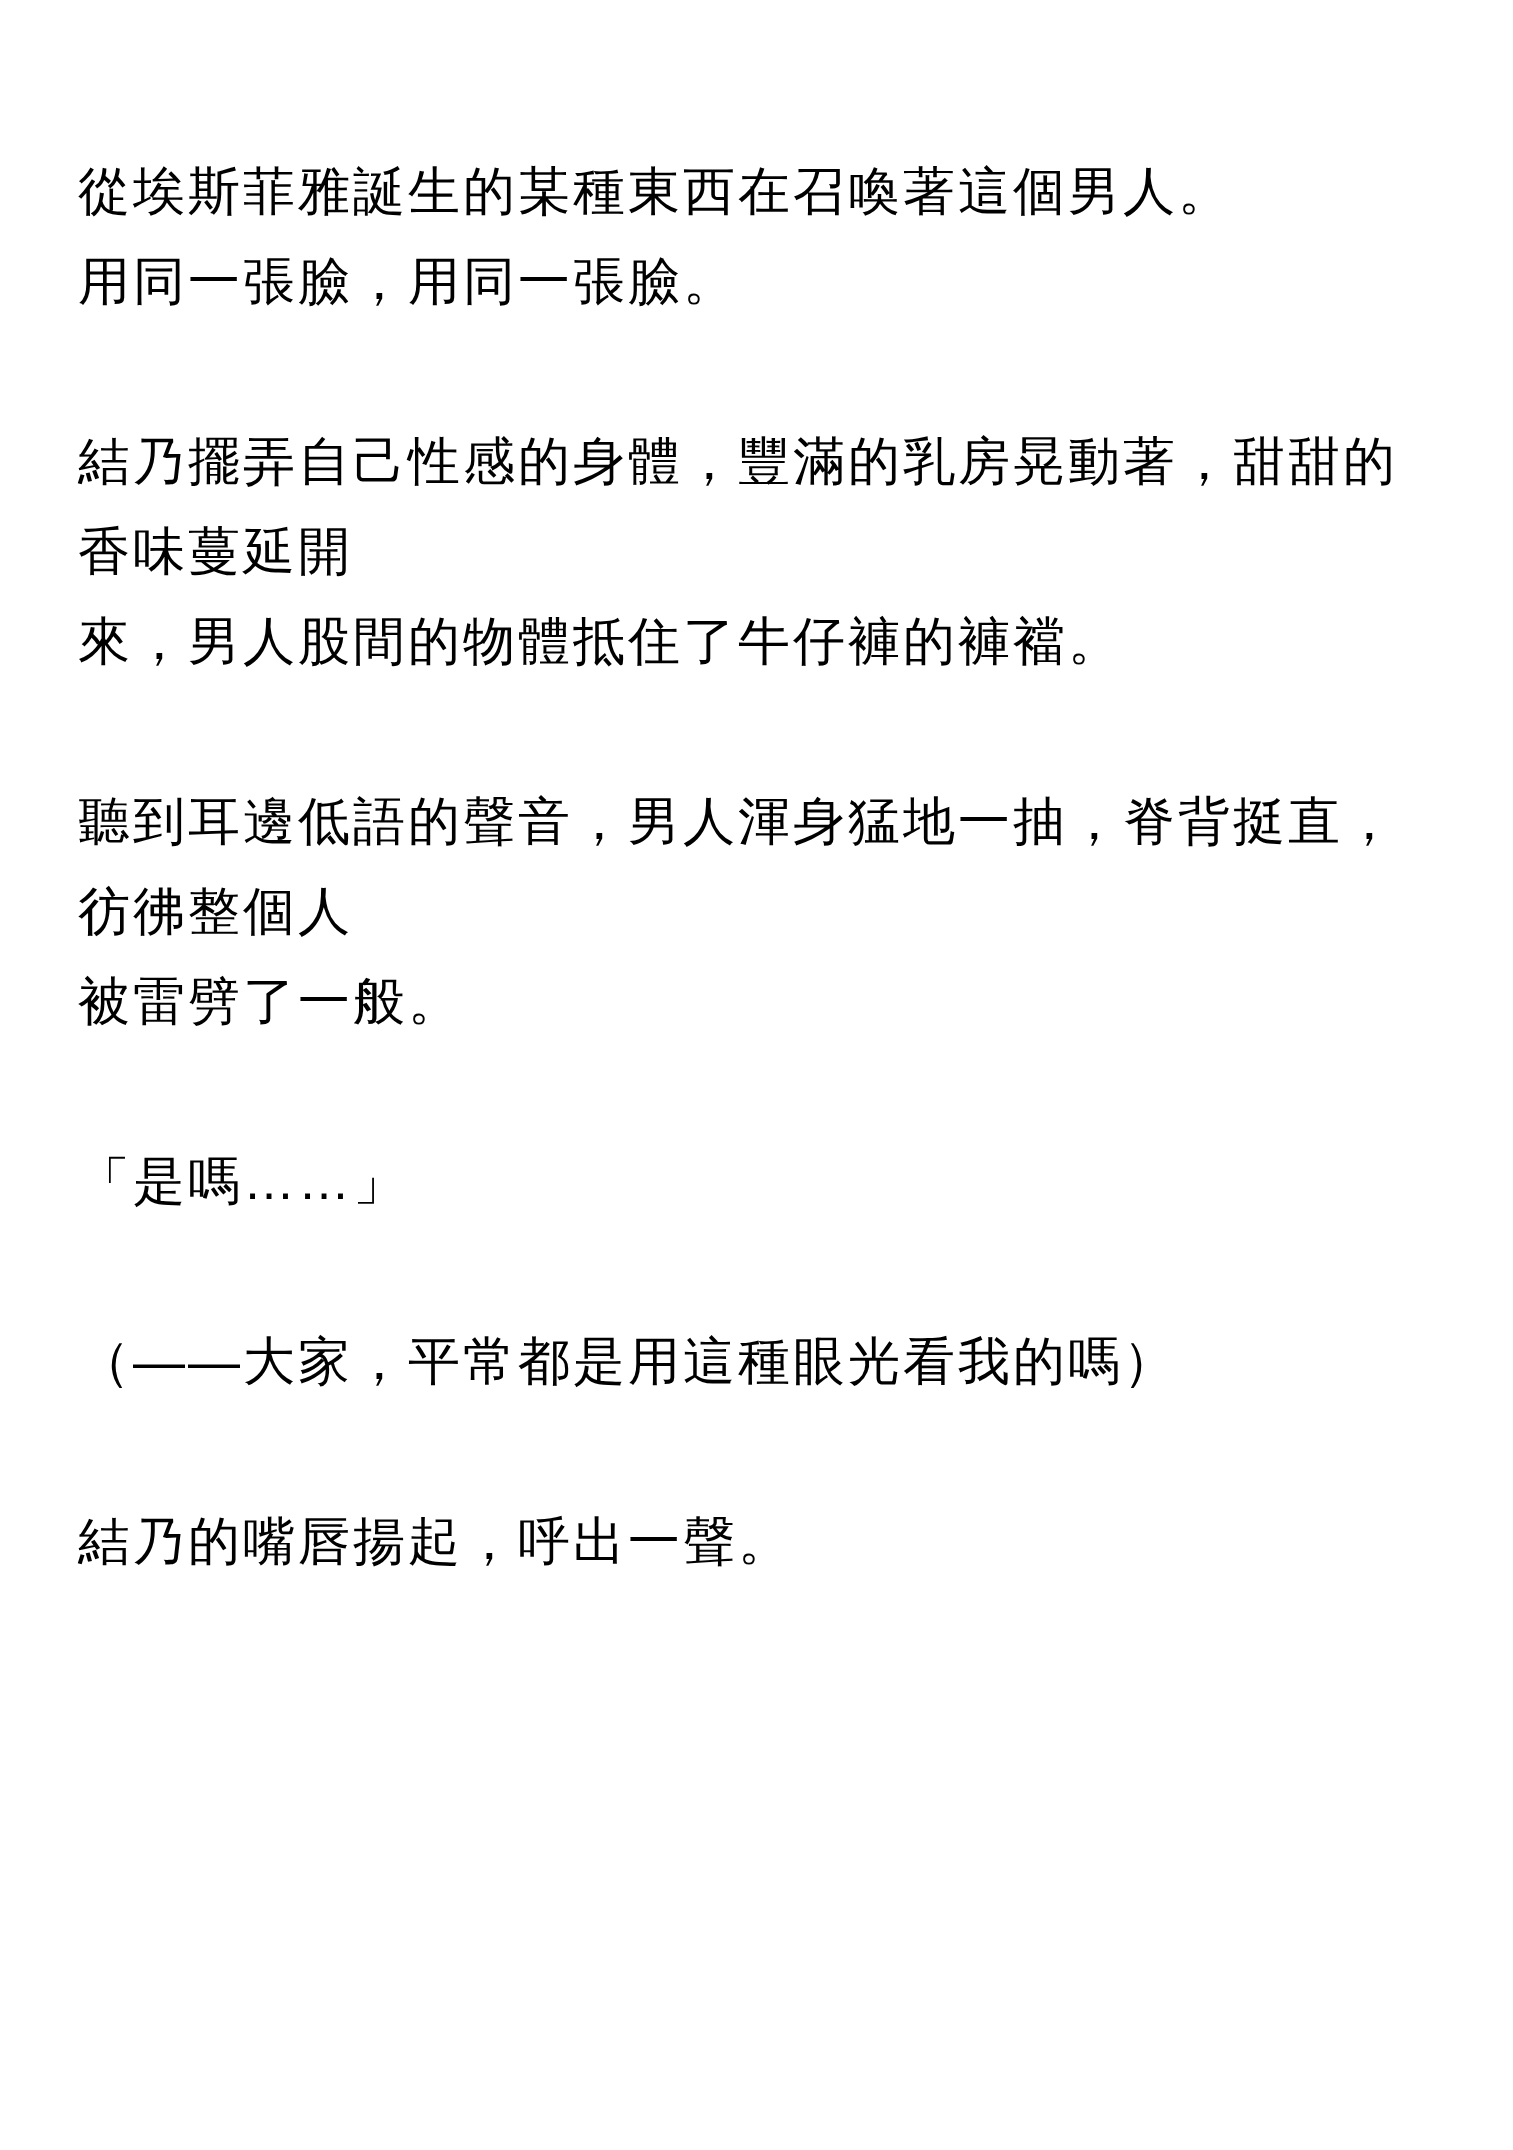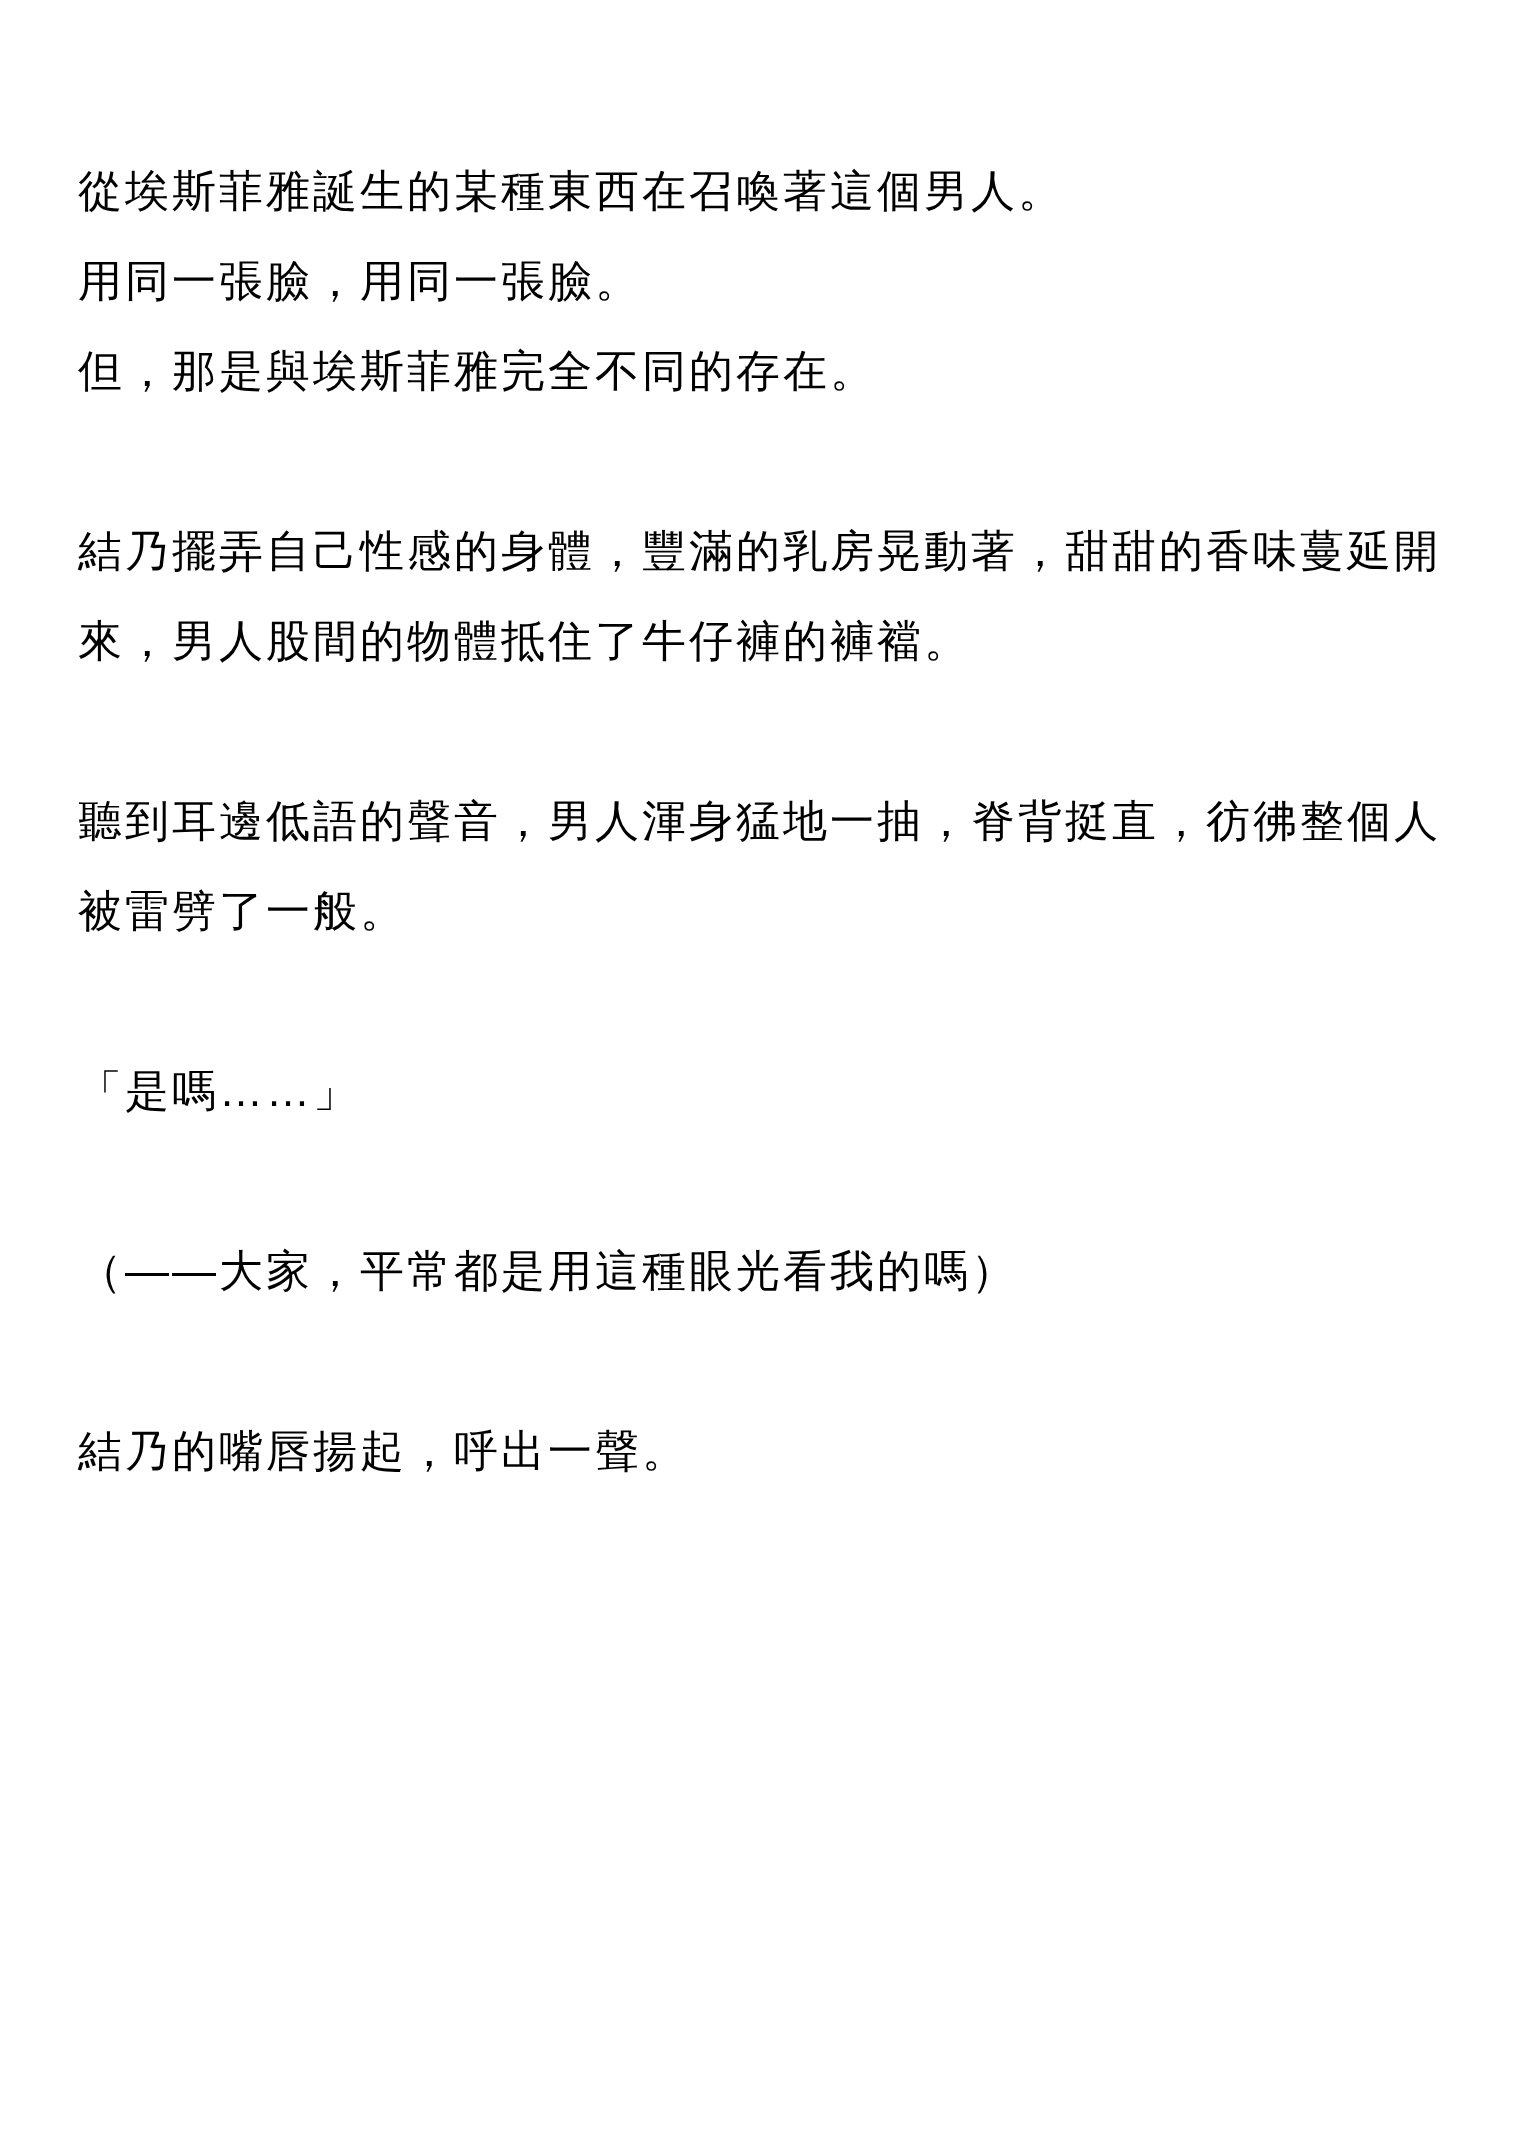--- a/index.html
+++ b/index.html
@@ -12,42 +12,41 @@
     height: 2150px;
     overflow: hidden;
   }
   .page {
     box-sizing: border-box;
     width: 1513px;
     height: 2150px;
     background: #ffffff;
     padding: 146px 68px 0 78px;
     font-family: "Liberation Sans", "DejaVu Sans", sans-serif;
-    font-size: 44px;
+    font-size: 52px;
     line-height: 90px;
     color: #000000;
     letter-spacing: 3px;
   }
   .block {
     margin: 0 0 90px 0;
   }
   .line {
     white-space: normal;
     word-break: break-all;
   }
 </style>
 </head>
 <body>
 
 <div class="page">
 
   <div class="block">
     <div class="line">從埃斯菲雅誕生的某種東西在召喚著這個男人。</div>
     <div class="line">用同一張臉，用同一張臉。</div>
-    <div class="line">但，那是與埃斯菲雅完全不同的存在。</div>
   </div>
 
   <div class="block">
     <div class="line">結乃擺弄自己性感的身體，豐滿的乳房晃動著，甜甜的香味蔓延開</div>
     <div class="line">來，男人股間的物體抵住了牛仔褲的褲襠。</div>
   </div>
 
   <div class="block">
     <div class="line">聽到耳邊低語的聲音，男人渾身猛地一抽，脊背挺直，彷彿整個人</div>
     <div class="line">被雷劈了一般。</div>

